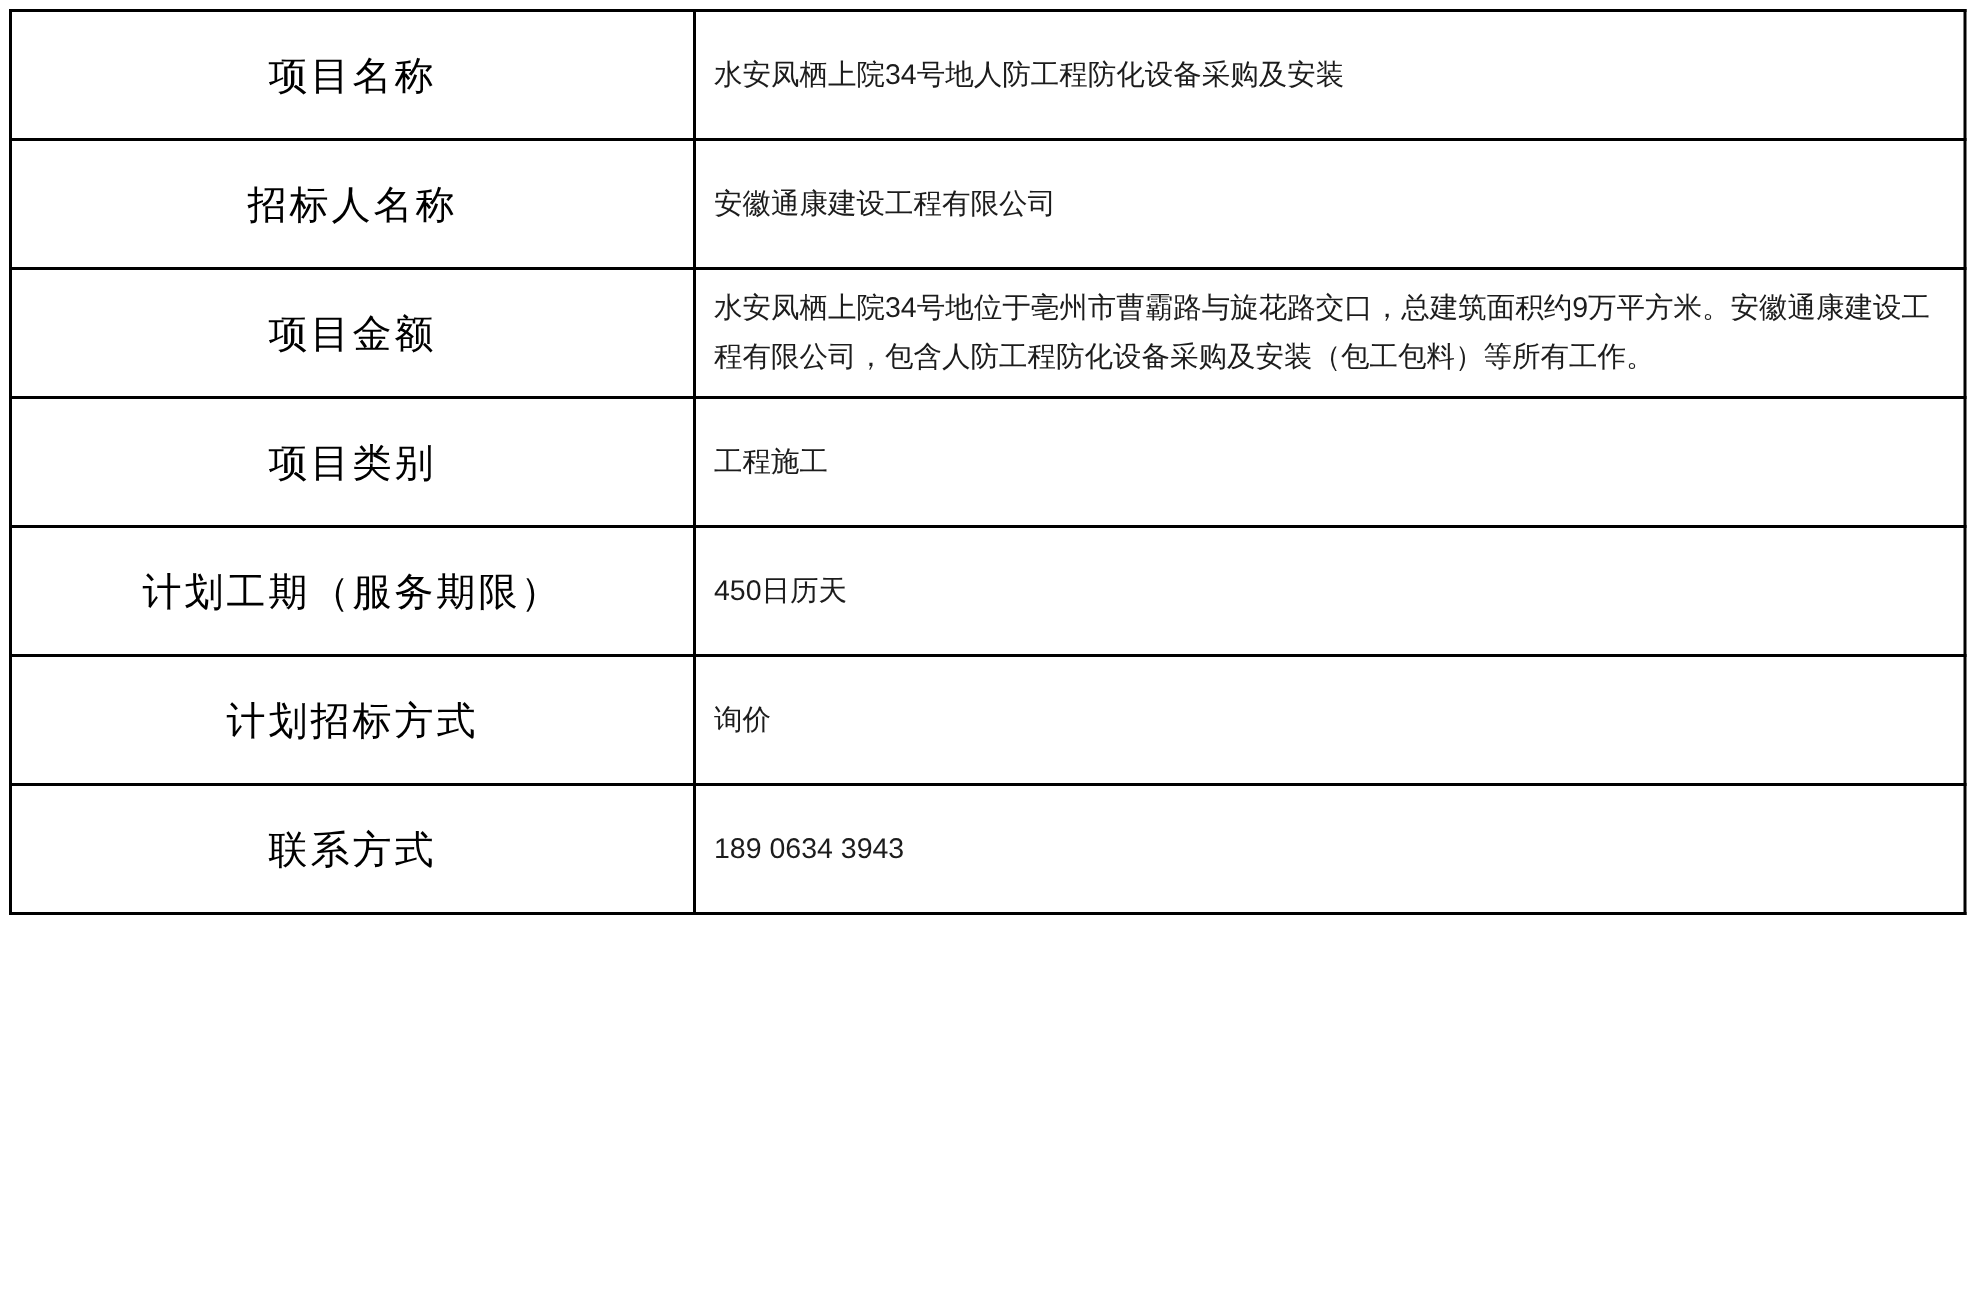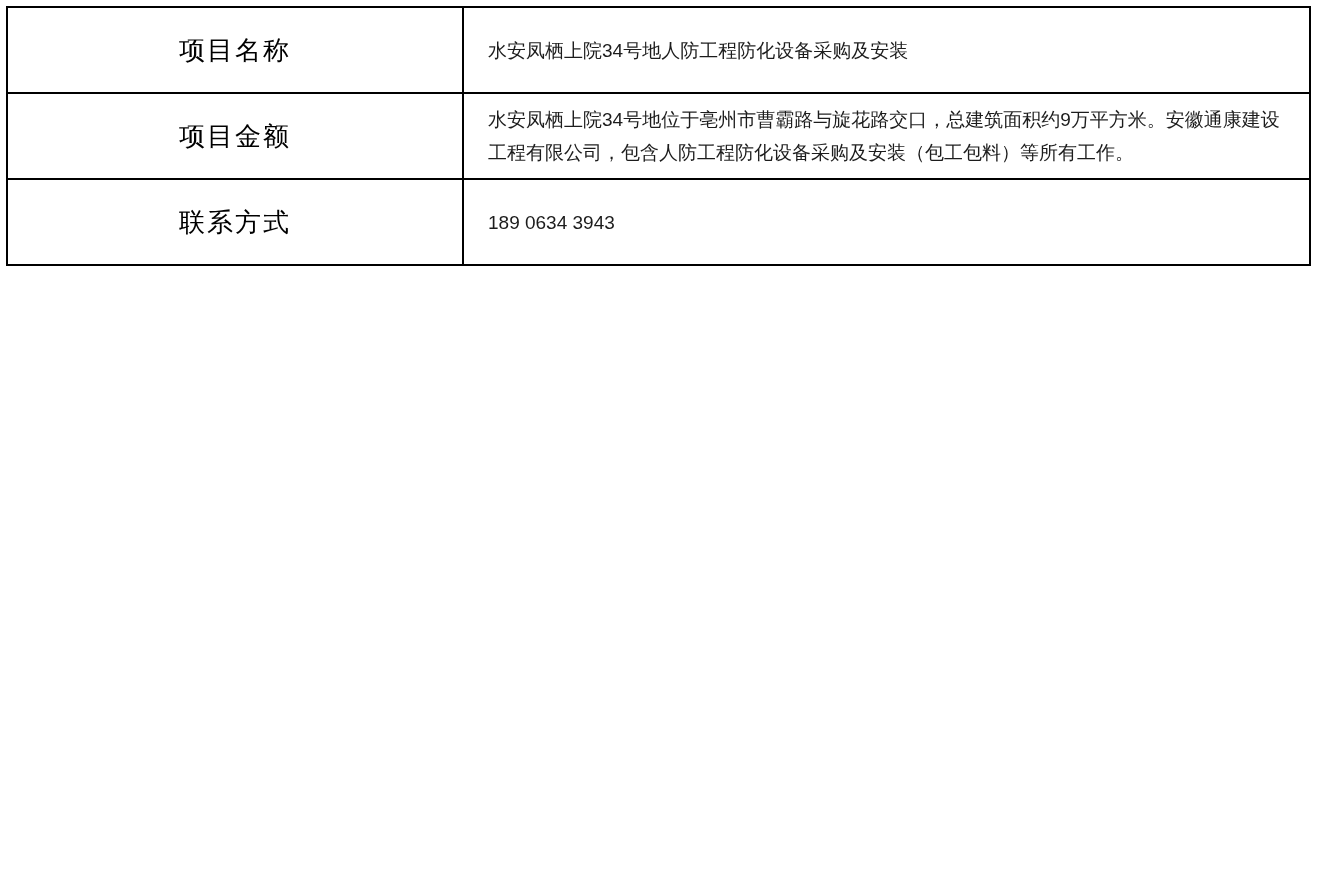--- a/index.html
+++ b/index.html
@@ -39,37 +39,53 @@
     letter-spacing: 2px;
     color: #000000;
     white-space: nowrap;
   }
   td.value-cell {
     font-family: "Liberation Sans", "DejaVu Sans", sans-serif;
     font-size: 19px;
     line-height: 33px;
     color: #1c1c1c;
     text-align: left;
-    padding: 4px 14px 4px 24px;
+    padding: 4px 14px 4px 12px;
     word-break: break-all;
   }
 </style>
 </head>
 <body>
 
 <div class="page">
   <table class="info-table">
     <tbody>
         <tr>
           <td class="label-cell">项目名称</td>
           <td class="value-cell">水安凤栖上院34号地人防工程防化设备采购及安装</td>
         </tr>
         <tr>
+          <td class="label-cell">招标人名称</td>
+          <td class="value-cell">安徽通康建设工程有限公司</td>
+        </tr>
+        <tr>
           <td class="label-cell">项目金额</td>
           <td class="value-cell">水安凤栖上院34号地位于亳州市曹霸路与旋花路交口，总建筑面积约9万平方米。安徽通康建设工程有限公司，包含人防工程防化设备采购及安装（包工包料）等所有工作。</td>
+        </tr>
+        <tr>
+          <td class="label-cell">项目类别</td>
+          <td class="value-cell">工程施工</td>
+        </tr>
+        <tr>
+          <td class="label-cell">计划工期（服务期限）</td>
+          <td class="value-cell">450日历天</td>
+        </tr>
+        <tr>
+          <td class="label-cell">计划招标方式</td>
+          <td class="value-cell">询价</td>
         </tr>
         <tr>
           <td class="label-cell">联系方式</td>
           <td class="value-cell">189 0634 3943</td>
         </tr>
       </tbody>
   </table>
 </div>
 
 </body></html>

